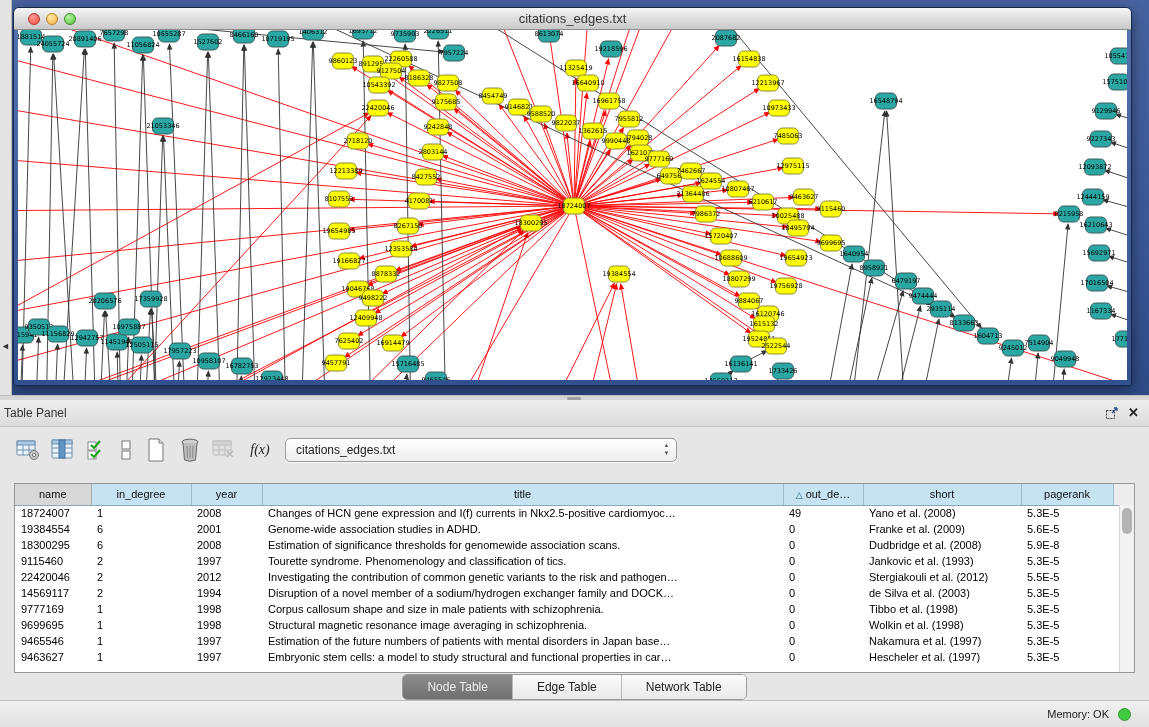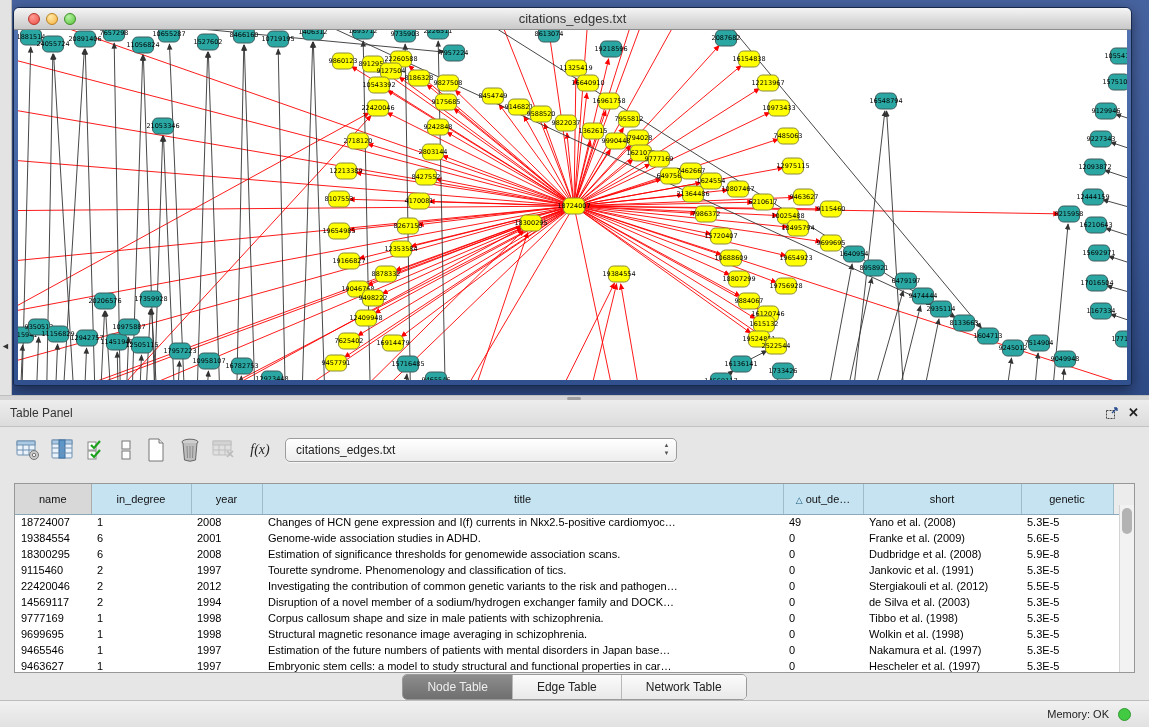--- a/index.html
+++ b/index.html
@@ -34,42 +34,42 @@
   .divider { position:absolute; left:0; top:395px; width:1149px; height:5px;
              background:#d6d6d6; border-top:1px solid #bfbfbf; }
   .divider-knob { position:absolute; left:567px; top:1px; width:14px; height:3px;
                   border-radius:2px; background:#9f9f9f; }
 
   
   .table-panel { position:absolute; left:0; top:400px; width:1149px; height:300px; background:#e6e6e6; }
   .panel-header { position:relative; height:27px;
                   background:linear-gradient(180deg,#ededed,#dcdcdc);
                   border-bottom:1px solid #c3c3c3; }
-  .panel-title { position:absolute; left:10px; top:0; line-height:27px; font-size:12px; color:#333; }
+  .panel-title { position:absolute; left:4px; top:0; line-height:27px; font-size:12px; color:#333; }
   .panel-header-icons { position:absolute; right:10px; top:6px; display:flex; gap:10px; align-items:center; }
   .float-icon svg, .close-icon { display:block; }
   .close-icon { font-size:13px; font-weight:bold; color:#222; line-height:14px; cursor:default; }
 
   .toolbar { position:absolute; left:0; top:27px; width:100%; height:50px; }
   .tb-btn { position:absolute; top:9px; width:28px; height:28px; border:none; background:transparent;
             display:flex; align-items:center; justify-content:center; }
   .tb-btn svg { display:block; }
   .fx-label { font-size:14px; font-style:italic; font-family:"Liberation Serif", serif; color:#222; }
   .combo { position:absolute; left:285px; top:11px; width:392px; height:24px;
            border:1px solid #9c9c9c; border-radius:5px;
            background:linear-gradient(180deg,#ffffff,#ededed);
            font-size:12px; color:#222; text-align:left; padding:0 26px 0 10px; line-height:22px;
            box-shadow:0 1px 1px rgba(255,255,255,.7); }
   .combo-arrows { position:absolute; left:661px; top:14px; width:11px; height:18px;
                   font-size:6px; color:#555; line-height:8px; text-align:center; }
 
   .table-wrap { position:absolute; left:14px; top:83px; width:1121px; height:190px;
                 background:#fff; border:1px solid #979797; overflow:hidden; }
   table.data { border-collapse:collapse; table-layout:fixed; width:1104px; }
-  table.data th { height:30px; background:#c6e3f2; font-weight:normal; font-size:11px; color:#111;
+  table.data th { height:21px; background:#c6e3f2; font-weight:normal; font-size:11px; color:#111;
                   border-right:1px solid #9fbccb; border-bottom:1px solid #8ba8b8; text-align:center;
                   overflow:hidden; white-space:nowrap; }
   table.data th.key-col { background:#d8d8d8; border-right-color:#ababab; }
   table.data th.filler-col { background:#ececec; border-right:none; }
   .sort-icon { font-size:9px; color:#1d5d7a; margin-right:3px; }
   table.data td { height:16px; font-size:11px; color:#000; padding:0 6px; white-space:nowrap;
                   overflow:hidden; text-align:left; }
   .vscroll { position:absolute; right:0; top:21px; bottom:0; width:15px;
              background:#f2f2f2; border-left:1px solid #d4d4d4; }
   .vthumb { position:absolute; left:2px; top:3px; width:10px; height:26px;
@@ -910,21 +910,21 @@
             <col style="width: 22px;">
           </colgroup>
           <thead>
             <tr>
               <th class="key-col">name</th>
               <th>in_degree</th>
               <th>year</th>
               <th>title</th>
               <th><span class="sort-icon">△</span>out_de…</th>
               <th>short</th>
-              <th>genetic</th>
+              <th>pagerank</th>
               <th class="filler-col"></th>
             </tr>
           </thead>
           <tbody>
             <tr>
               <td>18724007</td>
               <td>1</td>
               <td>2008</td>
               <td>Changes of HCN gene expression and I(f) currents in Nkx2.5-positive cardiomyoc…</td>
               <td>49</td>
@@ -951,21 +951,21 @@
               <td>Dudbridge et al. (2008)</td>
               <td>5.9E-8</td>
               <td></td>
             </tr>
             <tr>
               <td>9115460</td>
               <td>2</td>
               <td>1997</td>
               <td>Tourette syndrome. Phenomenology and classification of tics.</td>
               <td>0</td>
-              <td>Jankovic et al. (1991)</td>
+              <td>Jankovic et al. (1993)</td>
               <td>5.3E-5</td>
               <td></td>
             </tr>
             <tr>
               <td>22420046</td>
               <td>2</td>
               <td>2012</td>
               <td>Investigating the contribution of common genetic variants to the risk and pathogen…</td>
               <td>0</td>
               <td>Stergiakouli et al. (2012)</td>

